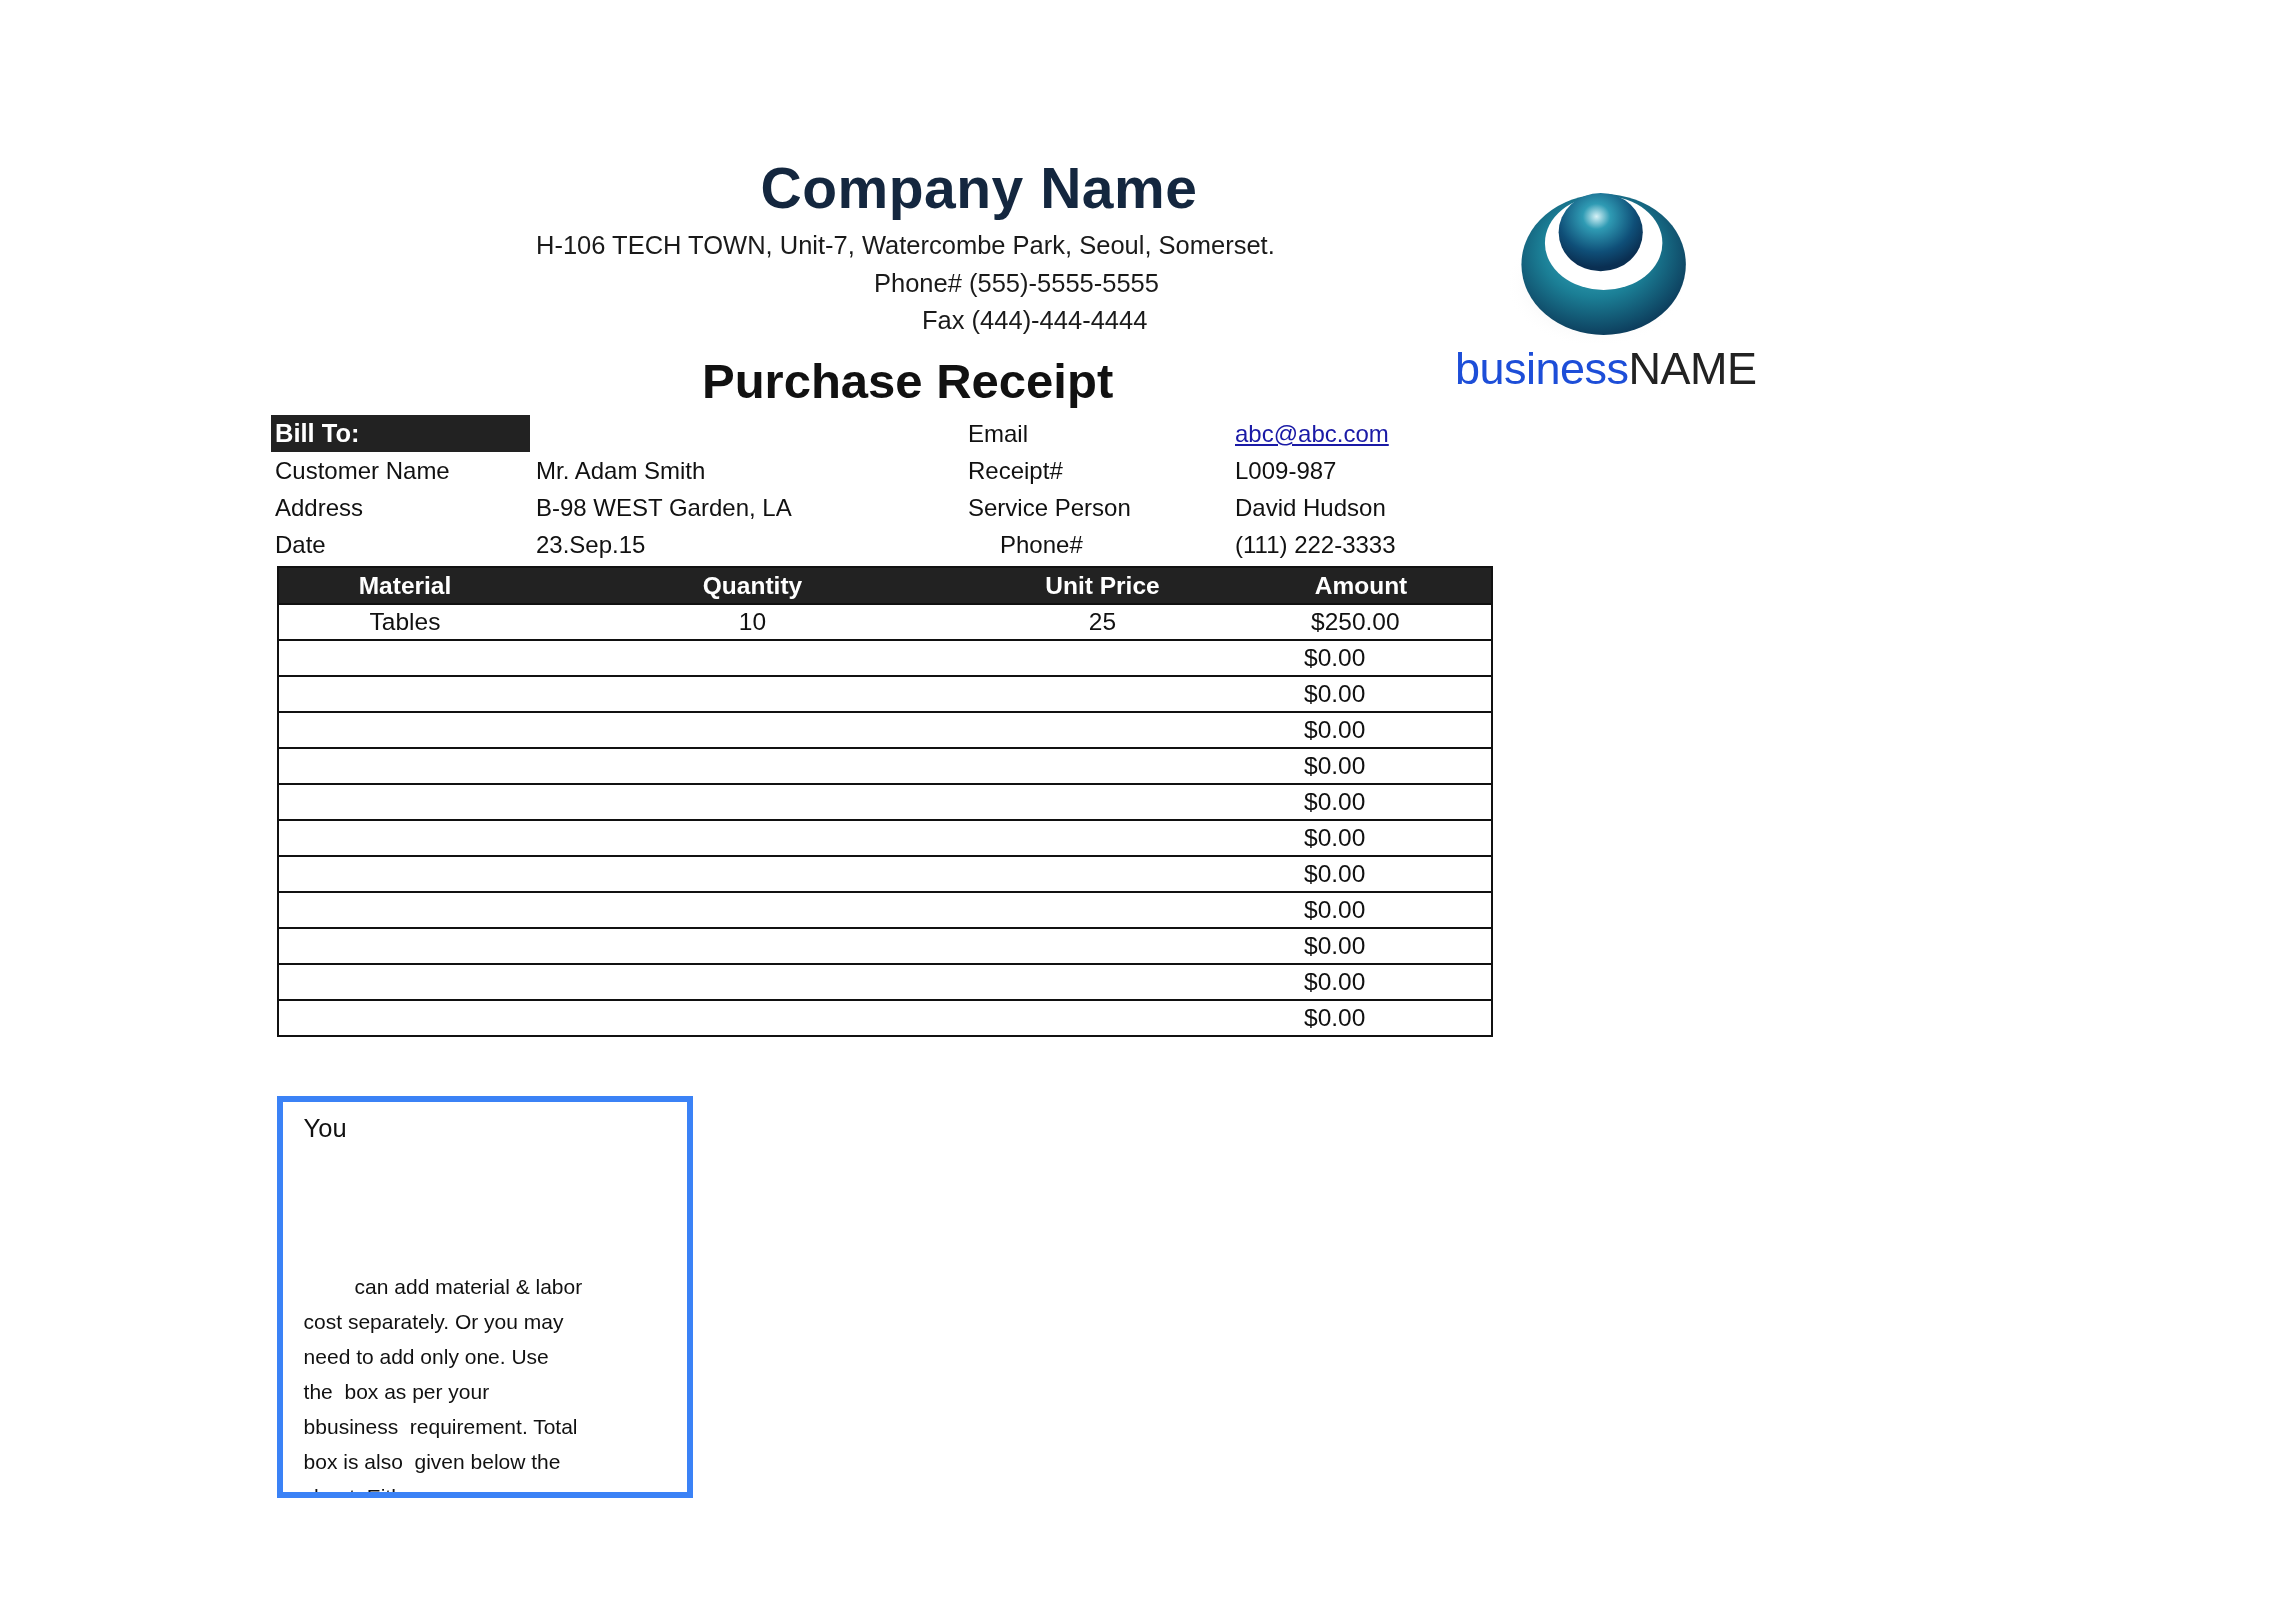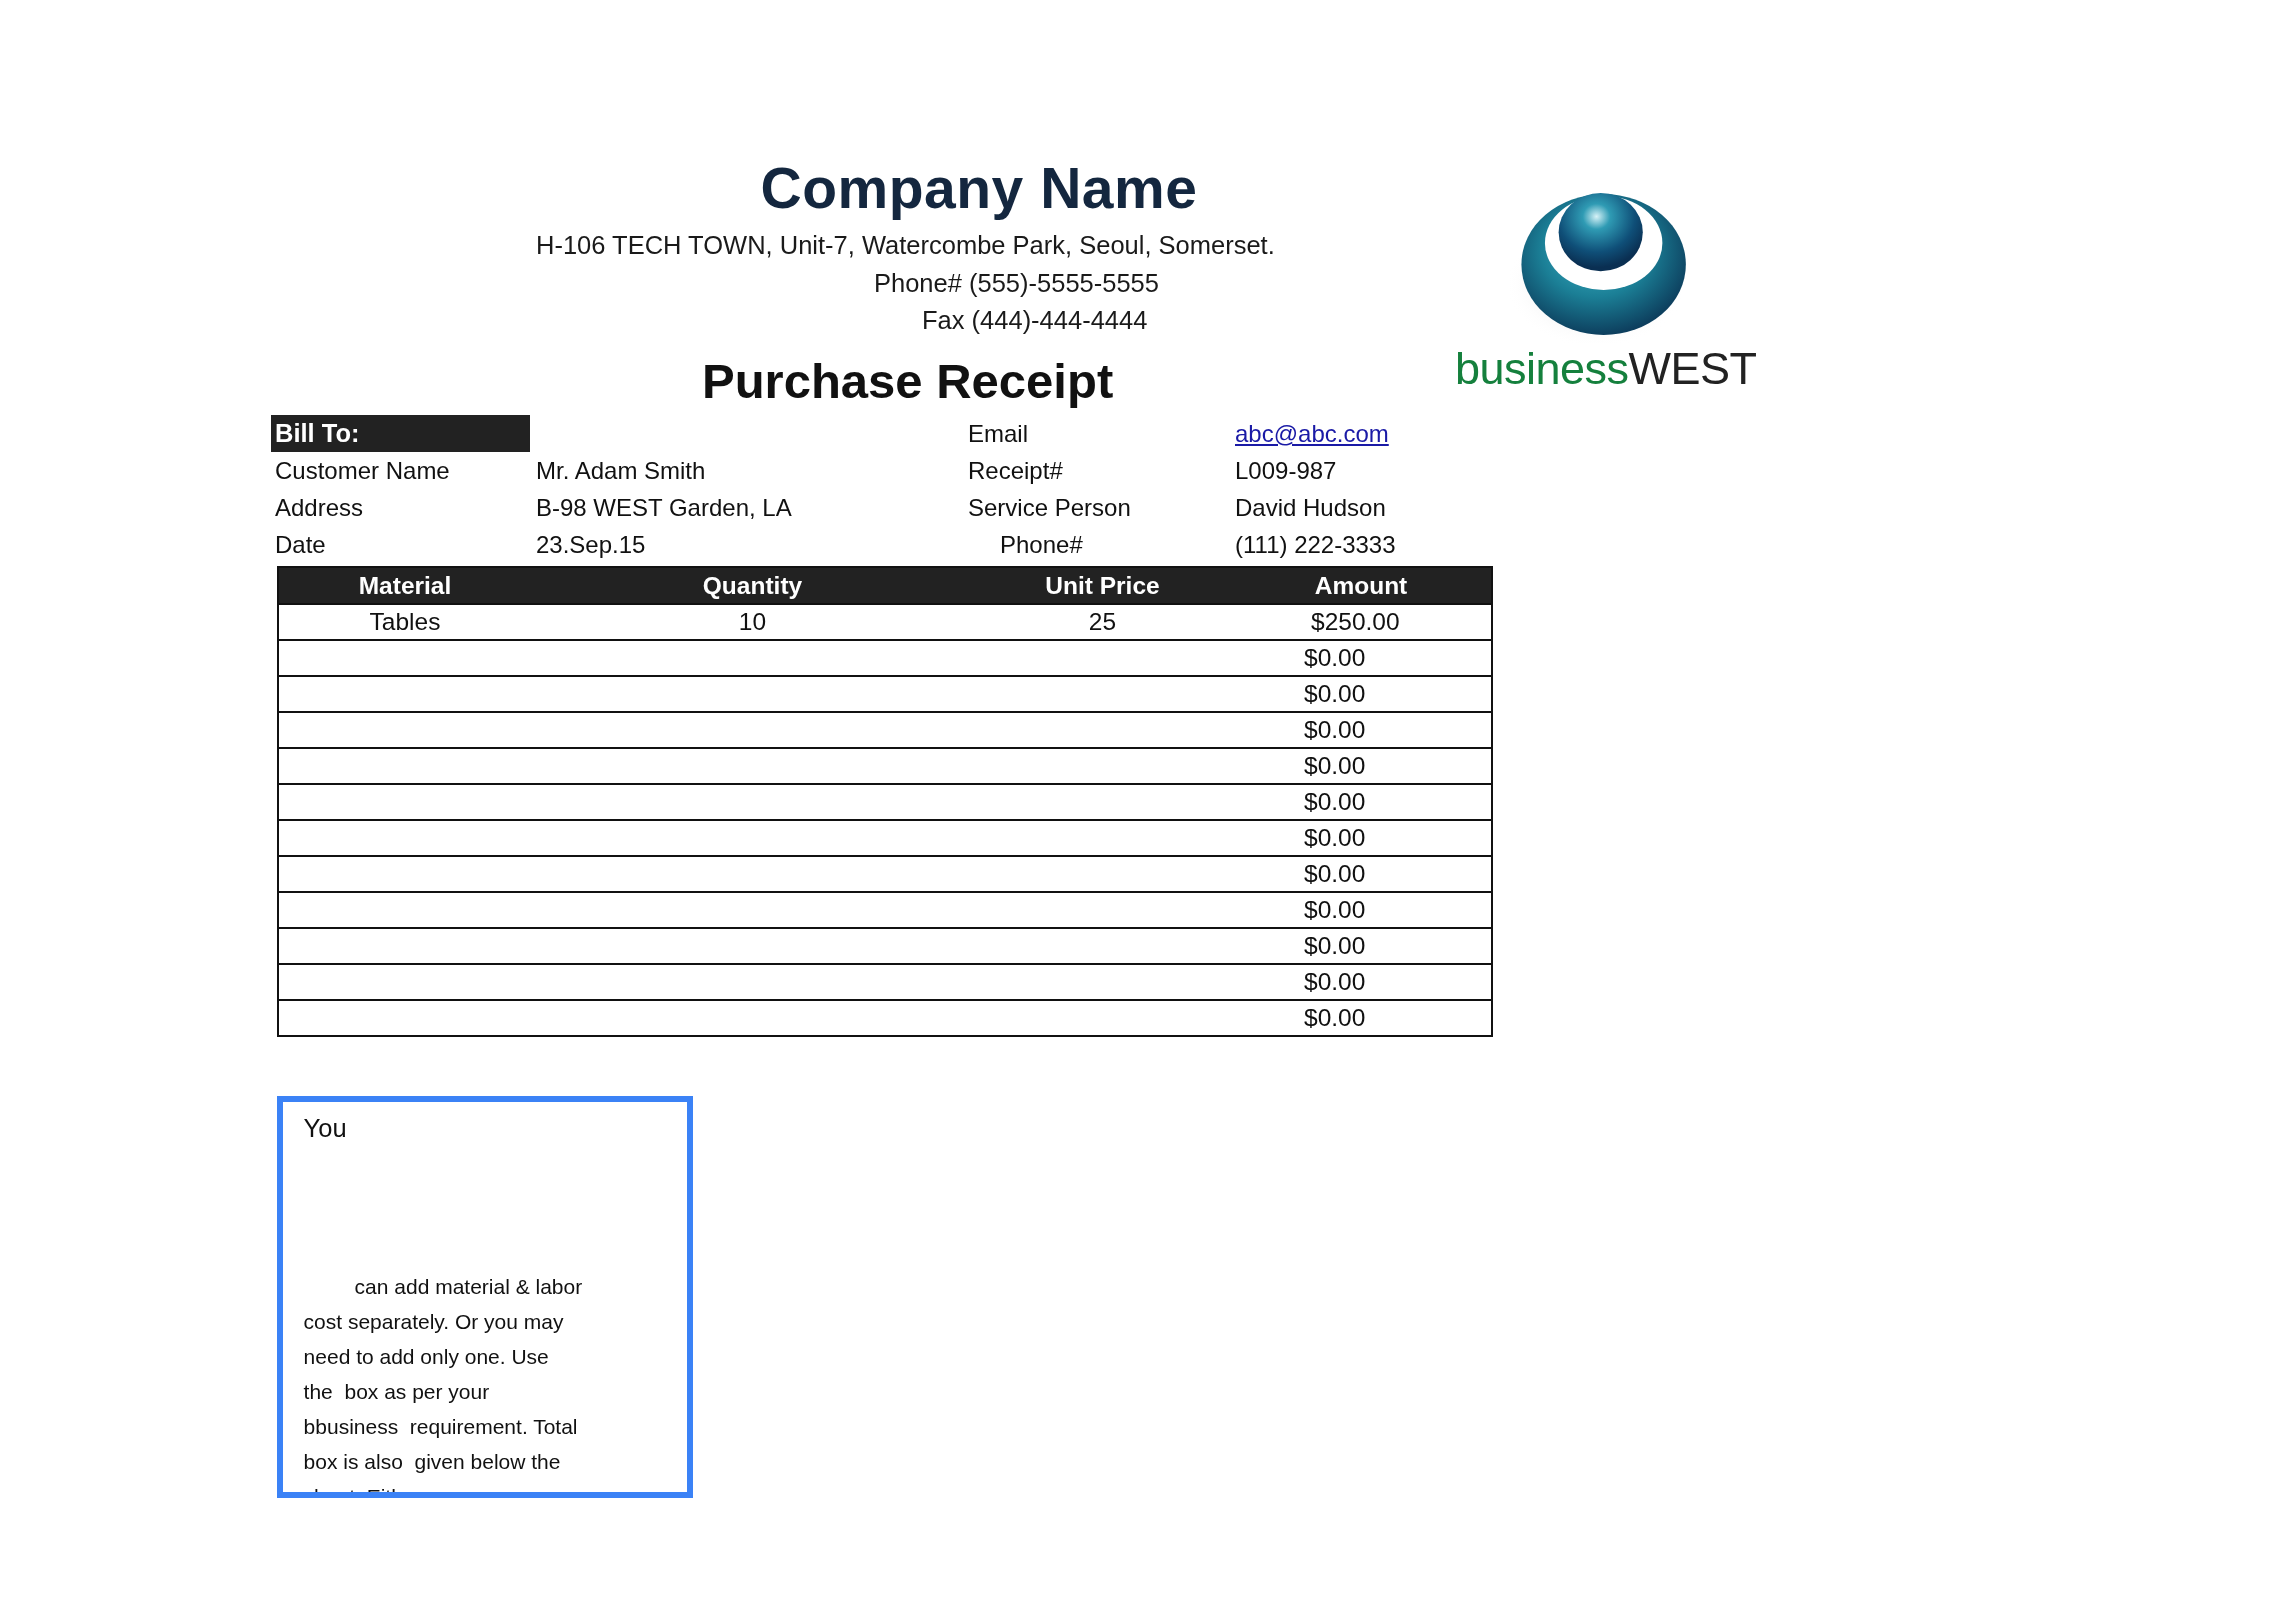--- a/index.html
+++ b/index.html
@@ -52,21 +52,21 @@
   .notes-body {
     position: absolute; left: 20.6px; top: 167px; width: 372px;
     font-size: 21px; line-height: 35px; white-space: normal;
   }
   .notes-body .indent { display: inline-block; width: 51px; }
 
   .logo { left: 1449px; top: 186px; width: 323px; height: 221px; }
   .logo-text {
     position: absolute; left: 5.9px; top: 157px; font-size: 45px; letter-spacing: -0.5px;
   }
-  .logo-text .biz { color: #15803d; text-align: center; }
+  .logo-text .biz { color: #1d4ed8; text-align: center; }
   .logo-text .nm { color: #222; }
 </style>
 </head>
 <body>
 
 <div class="abs company-name">Company Name</div>
 <div class="abs addr" style="left:536px; top:231px;">H-106 TECH TOWN, Unit-7, Watercombe Park, Seoul, Somerset.</div>
 <div class="abs addr" style="left:874px; top:269px;">Phone# (555)-5555-5555</div>
 <div class="abs addr" style="left:922px; top:306px;">Fax (444)-444-4444</div>
 <div class="abs title">Purchase Receipt</div>
@@ -89,21 +89,21 @@
         <stop offset="0%" stop-color="#bdbdbd"></stop>
         <stop offset="100%" stop-color="#ffffff" stop-opacity="0"></stop>
       </radialGradient>
     </defs>
     <ellipse cx="150" cy="100" rx="92" ry="65" fill="url(#shadowGrad)"></ellipse>
     <ellipse cx="158" cy="80" rx="84" ry="72" fill="url(#ringGrad)"></ellipse>
     <ellipse cx="158" cy="58" rx="60" ry="48" fill="#ffffff"></ellipse>
     <ellipse cx="155" cy="47" rx="43" ry="40" fill="url(#ballGrad)"></ellipse>
   </svg>
   <div class="logo-text">
-    <span class="biz">business</span><span class="nm">WEST</span>
+    <span class="biz">business</span><span class="nm">NAME</span>
   </div>
 </div>
 
 <div class="abs billto-bar"></div>
 <div class="abs billto-text">Bill To:</div>
 
 <div class="abs info" style="left:275px; top:457px;">Customer Name</div>
 <div class="abs info" style="left:536px; top:457px;">Mr. Adam Smith</div>
 <div class="abs info" style="left:275px; top:494px;">Address</div>
 <div class="abs info" style="left:536px; top:494px;">B-98 WEST Garden, LA</div>

